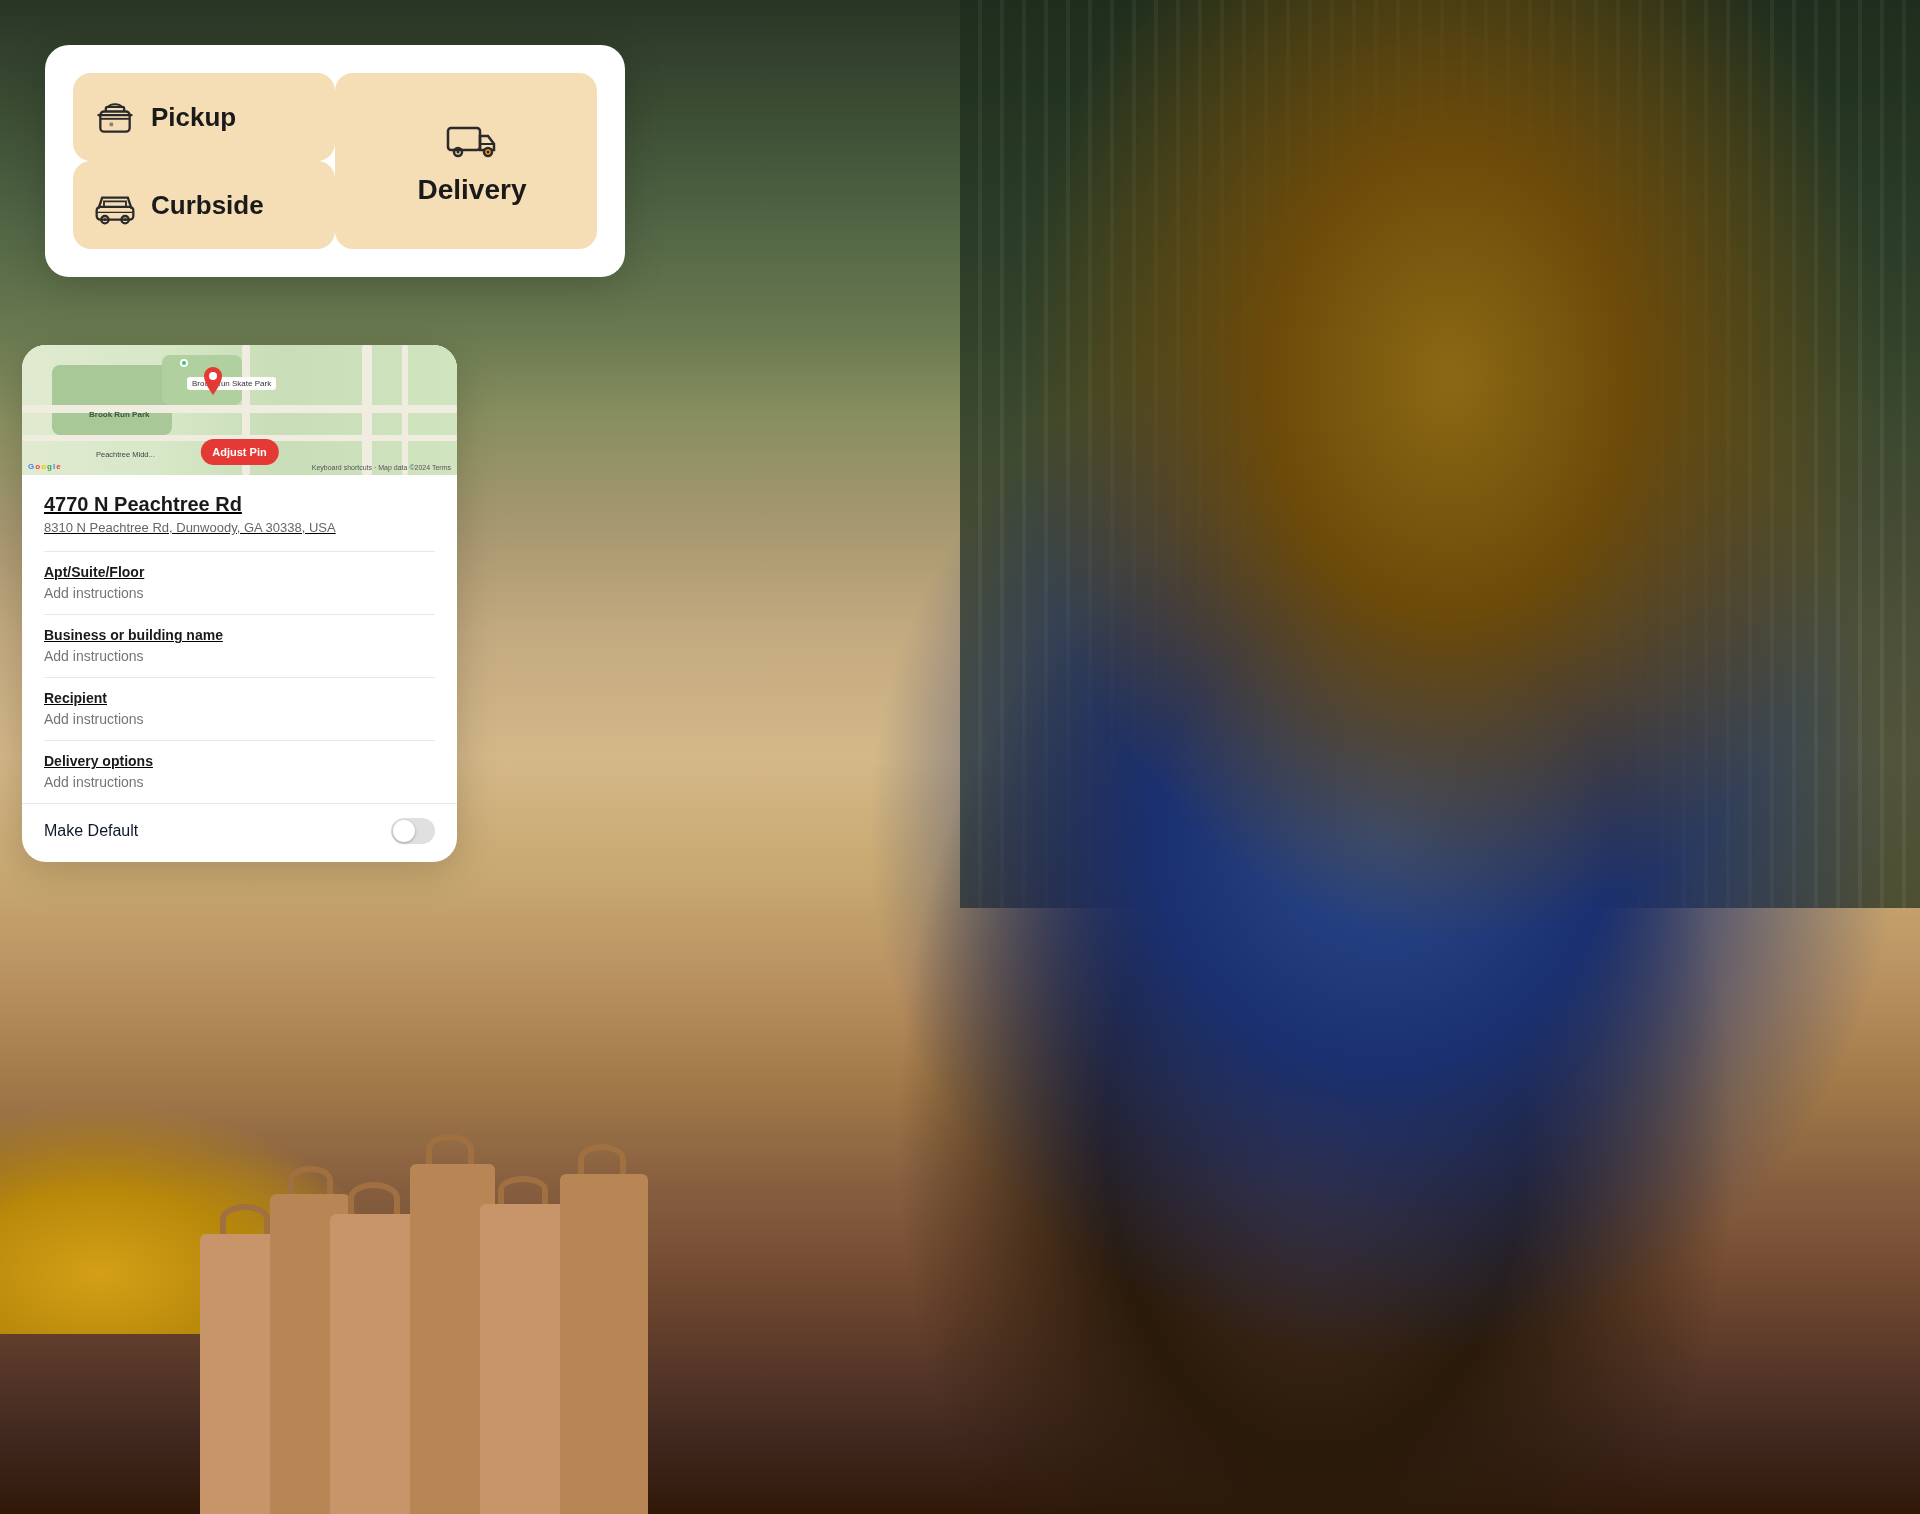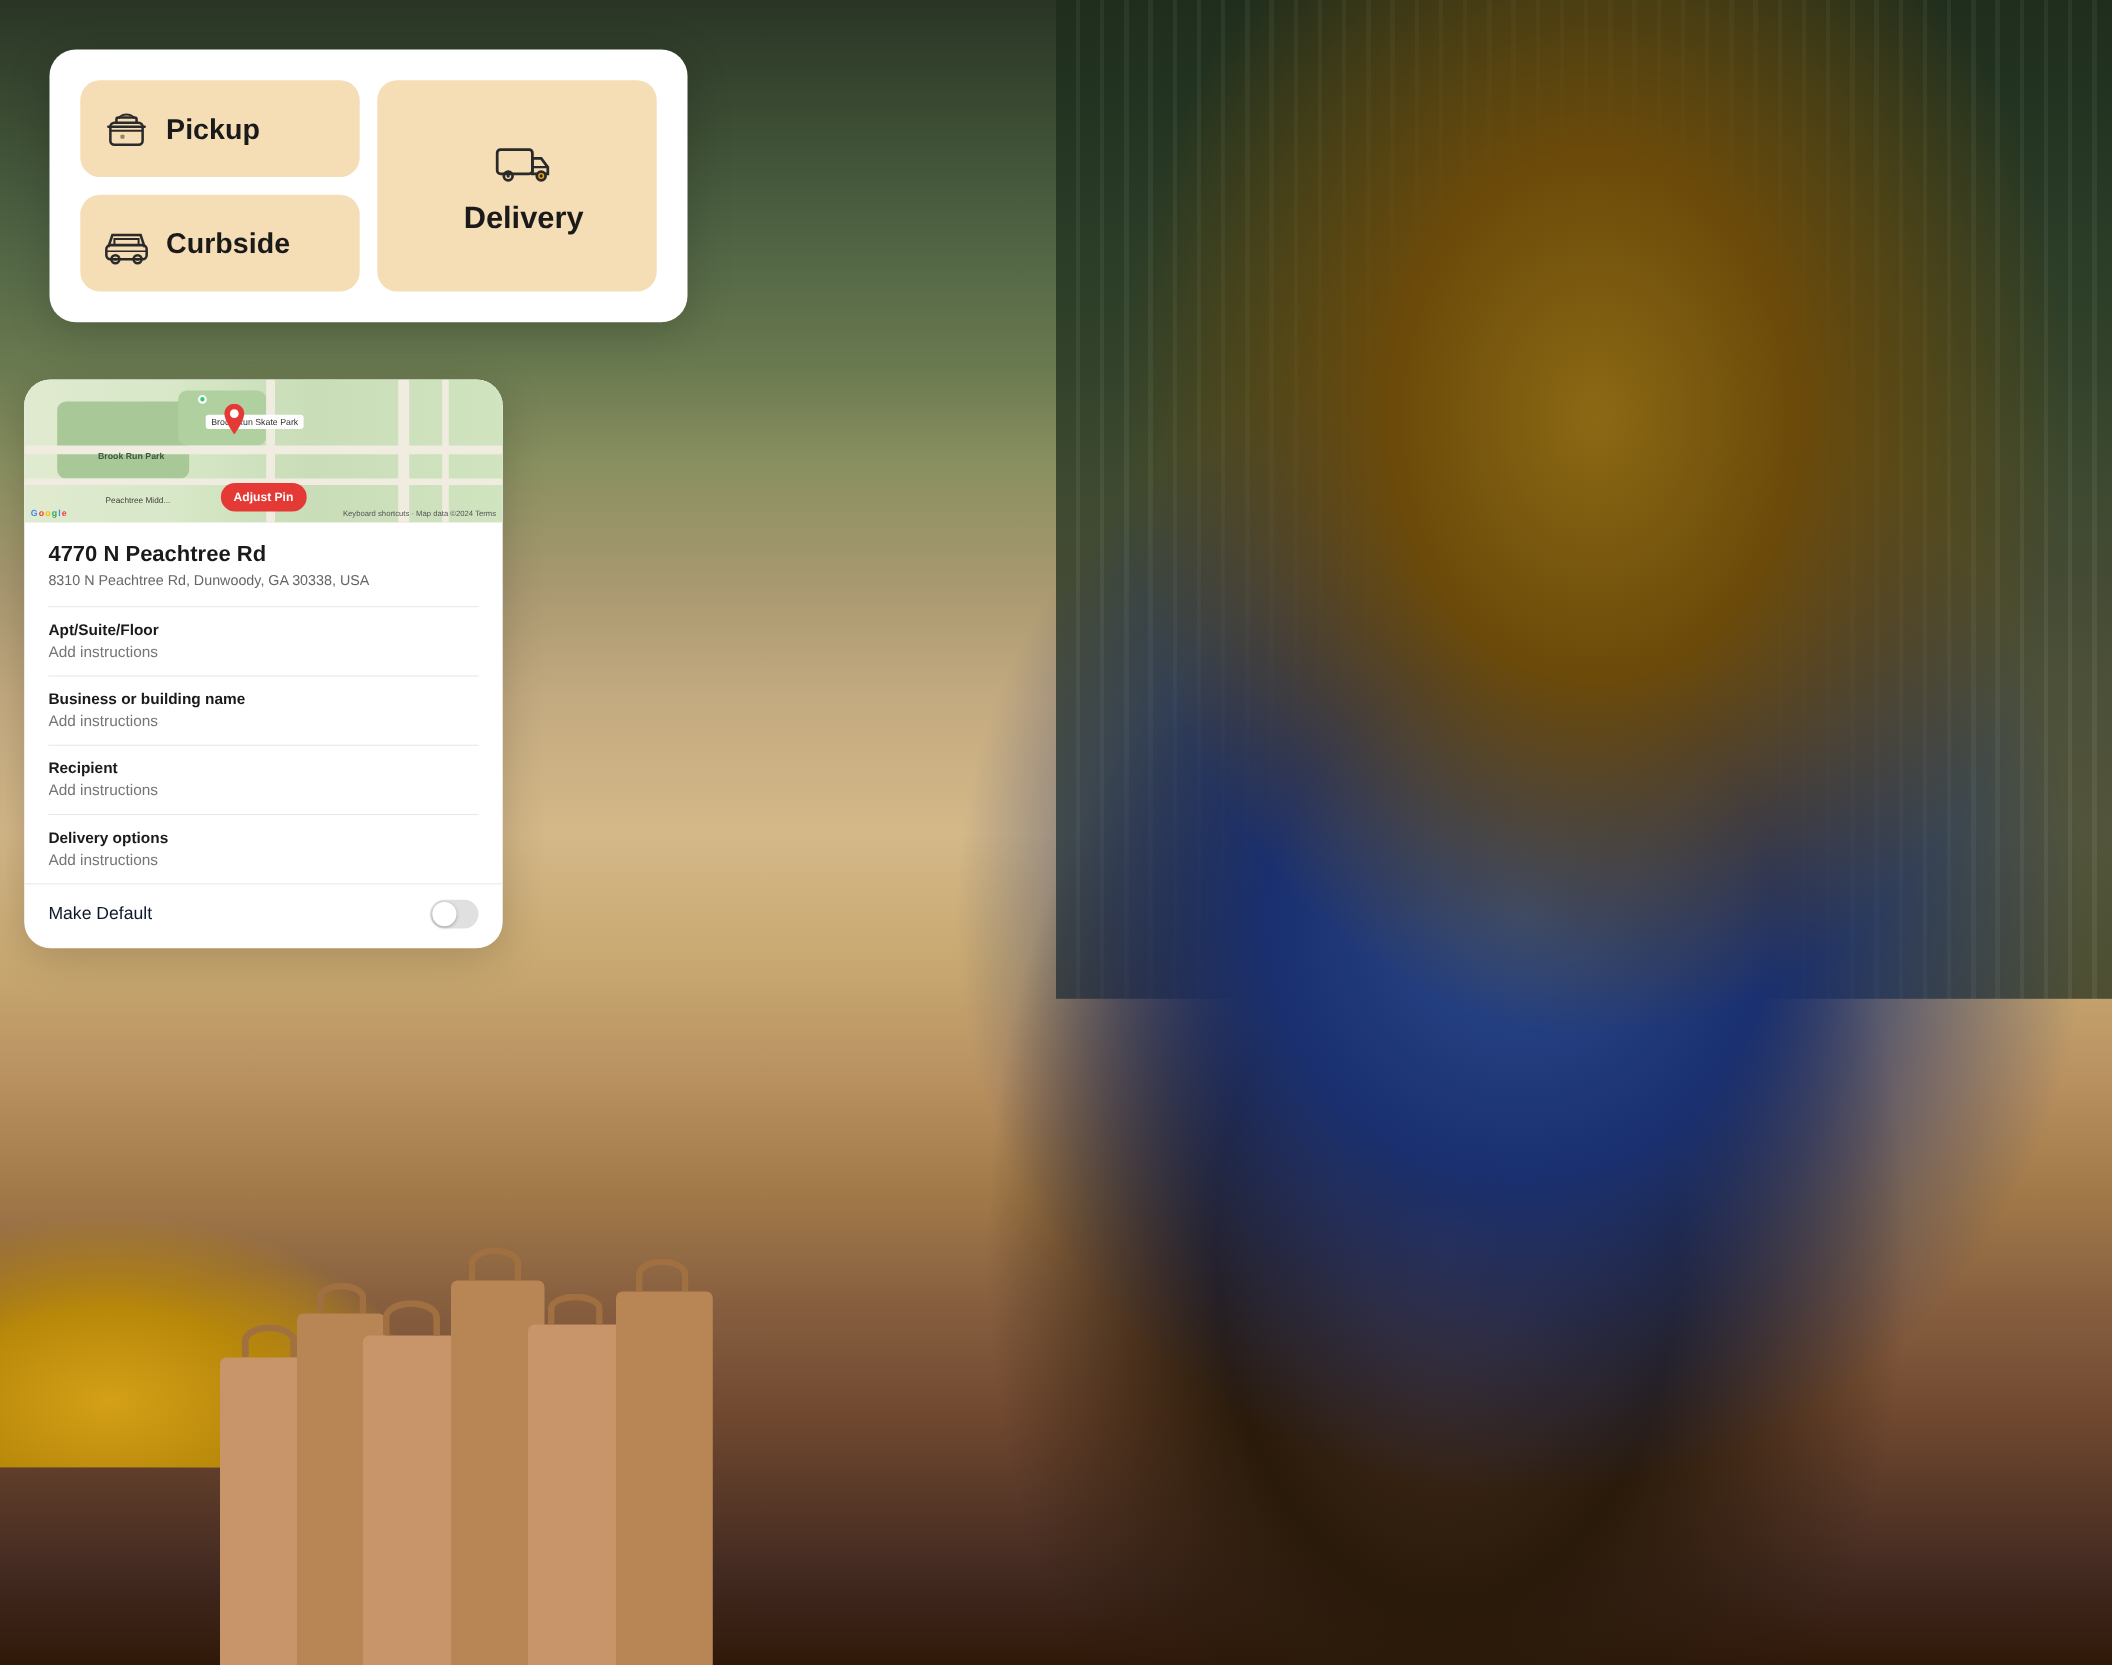--- a/index.html
+++ b/index.html
@@ -21,21 +21,20 @@
       background: white;
       border-radius: 24px;
       padding: 28px;
       z-index: 10;
       box-shadow: 0 8px 40px rgba(0,0,0,0.18);
     }
 
     .order-type-grid {
       display: grid;
       grid-template-columns: 1fr 1fr;
-      gap: 16px;
     }
 
     .order-type-btn {
       background: #f5ddb5;
       border-radius: 18px;
       padding: 22px 20px;
       display: flex;
       align-items: center;
       gap: 14px;
       cursor: pointer;
@@ -161,20 +160,21 @@
     .map-credit {
       position: absolute;
       bottom: 4px;
       right: 6px;
       font-size: 7px;
       color: #555;
     }
 
     .address-content {
       padding: 18px 22px 0;
+      text-decoration: underline;
     }
 
     .address-main {
       font-size: 20px;
       font-weight: 700;
       color: #1a1a1a;
       margin-bottom: 4px;
     }
 
     .address-sub {

